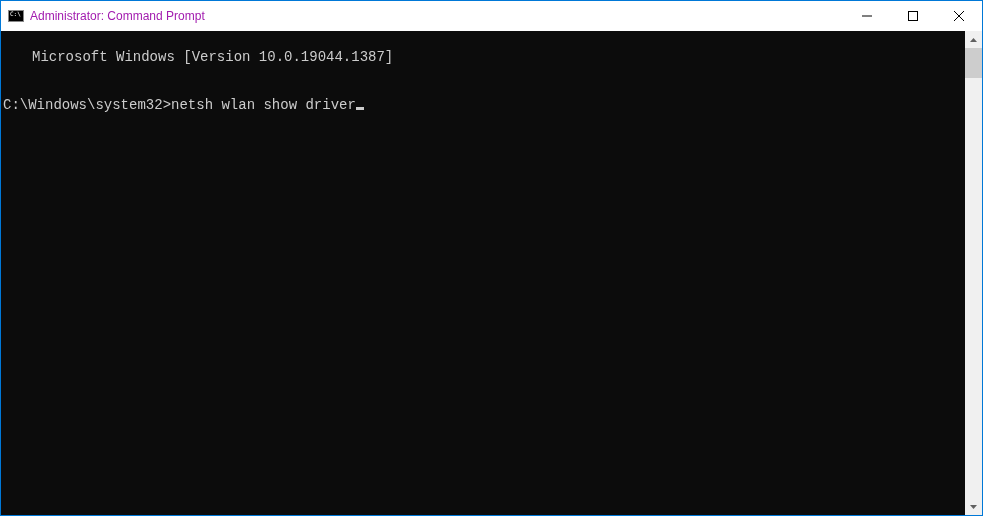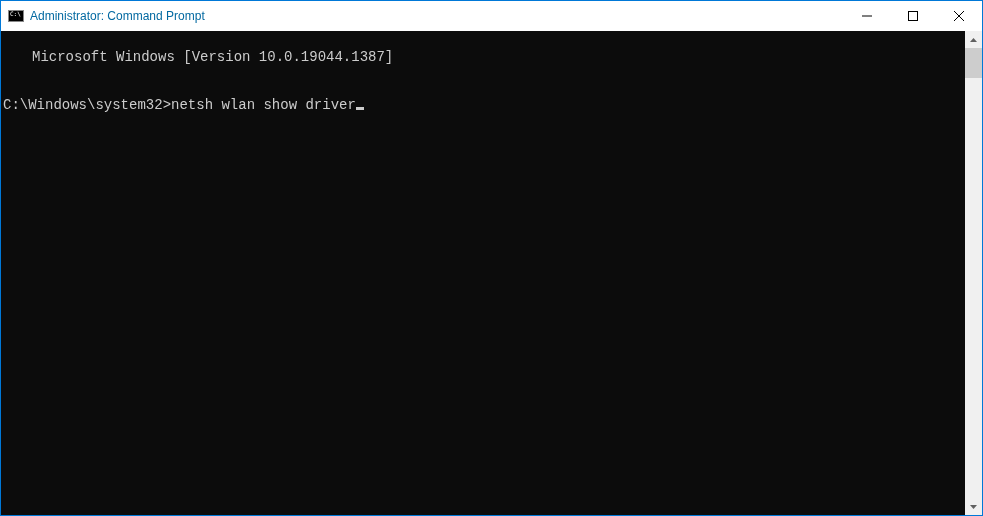--- a/index.html
+++ b/index.html
@@ -36,21 +36,21 @@
   .app-icon {
     width: 16px;
     height: 16px;
     display: flex;
     align-items: center;
     justify-content: center;
     flex-shrink: 0;
   }
   .titlebar-title {
     font-size: 12px;
-    color: #0369a1;
+    color: #a21caf;
     white-space: nowrap;
   }
   .win-controls {
     display: flex;
     height: 100%;
   }
   .win-btn {
     width: 46px;
     height: 30px;
     display: flex;

